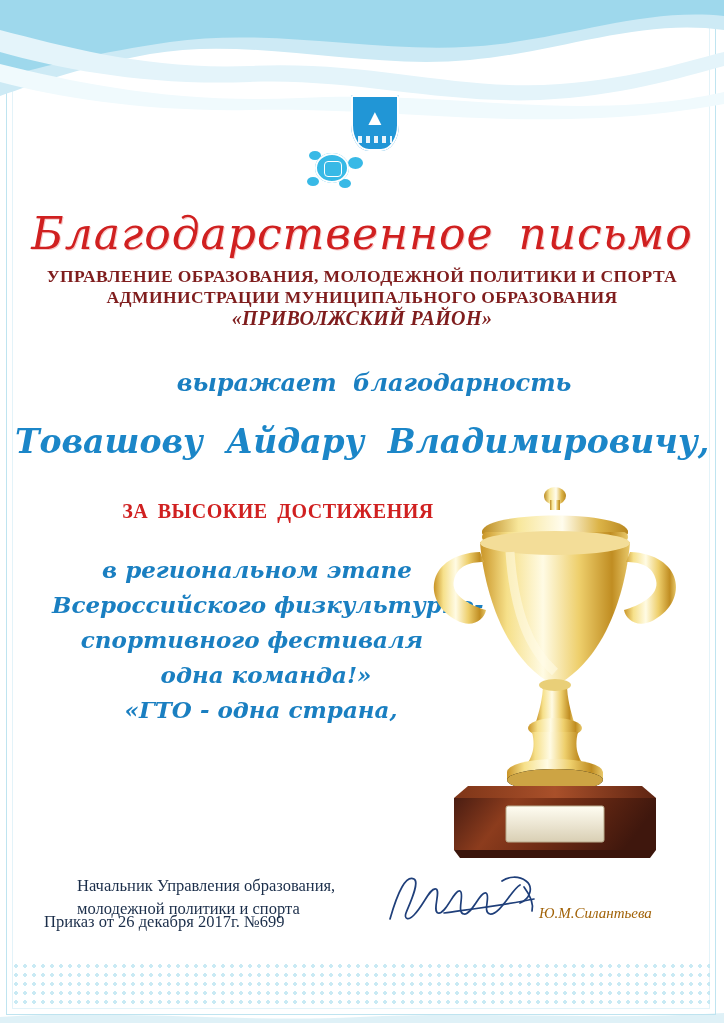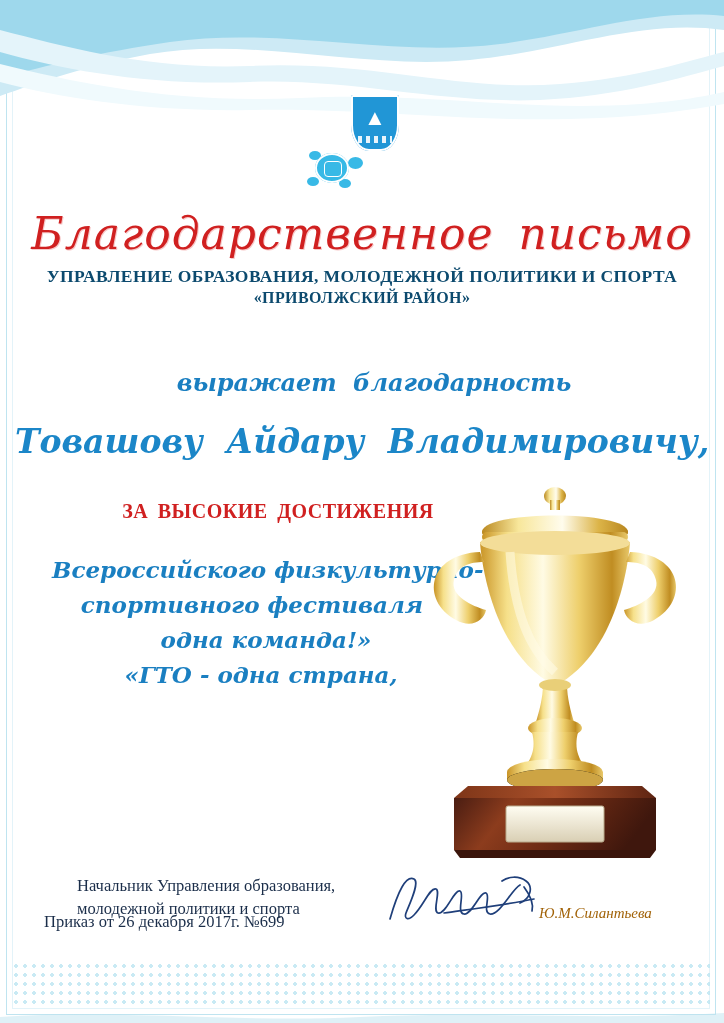--- a/index.html
+++ b/index.html
@@ -159,25 +159,25 @@
 
   .org {
     position: absolute;
     left: 0; top: 266px;
     width: 724px;
     text-align: center;
     font-family: "Liberation Serif", serif;
     font-weight: bold;
     font-size: 17.5px;
     line-height: 21px;
-    color: #0c4a6e;
+    color: #7f1d1d;
     letter-spacing: .4px;
   }
   .org .line { display: block; white-space: nowrap; }
-  .org .line.l3 { font-size: 16px; }
+  .org .line.l3 { font-size: 20px; font-style: italic; }
 
   .expresses {
     position: absolute;
     left: 12px; top: 368px;
     width: 724px;
     text-align: center;
     font-family: "DejaVu Serif", serif;
     font-style: italic;
     font-weight: bold;
     font-size: 24px;
@@ -296,30 +296,32 @@
       <div class="leg l3"></div>
       <div class="head"></div>
       <div class="shell"></div>
     </div>
   </div>
 
   <div class="title">Благодарственное  письмо</div>
 
   <div class="org">
     <span class="line l1">УПРАВЛЕНИЕ  ОБРАЗОВАНИЯ, МОЛОДЕЖНОЙ ПОЛИТИКИ  И  СПОРТА</span>
+    <span class="line l2">АДМИНИСТРАЦИИ  МУНИЦИПАЛЬНОГО  ОБРАЗОВАНИЯ</span>
     <span class="line l3">«ПРИВОЛЖСКИЙ РАЙОН»</span>
   </div>
 
   <div class="expresses">выражает   благодарность</div>
 
   <div class="recipient">Товашову  Айдару  Владимировичу,</div>
 
   <div class="achievement">ЗА  ВЫСОКИЕ  ДОСТИЖЕНИЯ</div>
 
   <div class="event">
+    <span class="line l1">в   региональном этапе</span>
     <span class="line l2">Всероссийского  физкультурно-</span>
     <span class="line l3">спортивного фестиваля</span>
     <span class="line l5">одна команда!»</span>
     <span class="line l4">«ГТО - одна страна,</span>
   </div>
 
   <div class="trophy">
     <svg width="290" height="385" viewBox="0 0 290 385" xmlns="http://www.w3.org/2000/svg">
       <defs>
         <linearGradient id="gold" x1="0" y1="0" x2="1" y2="0">

